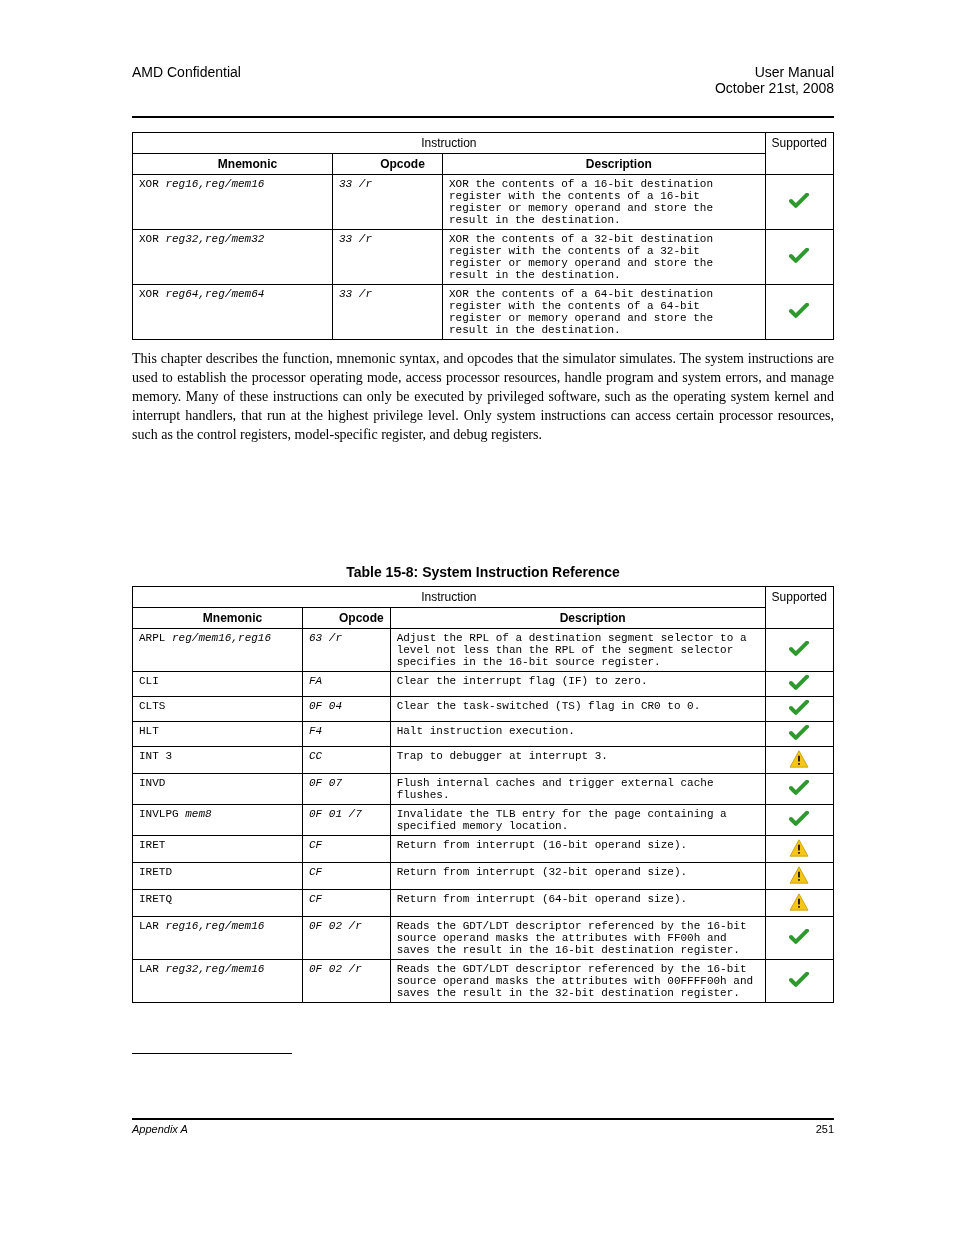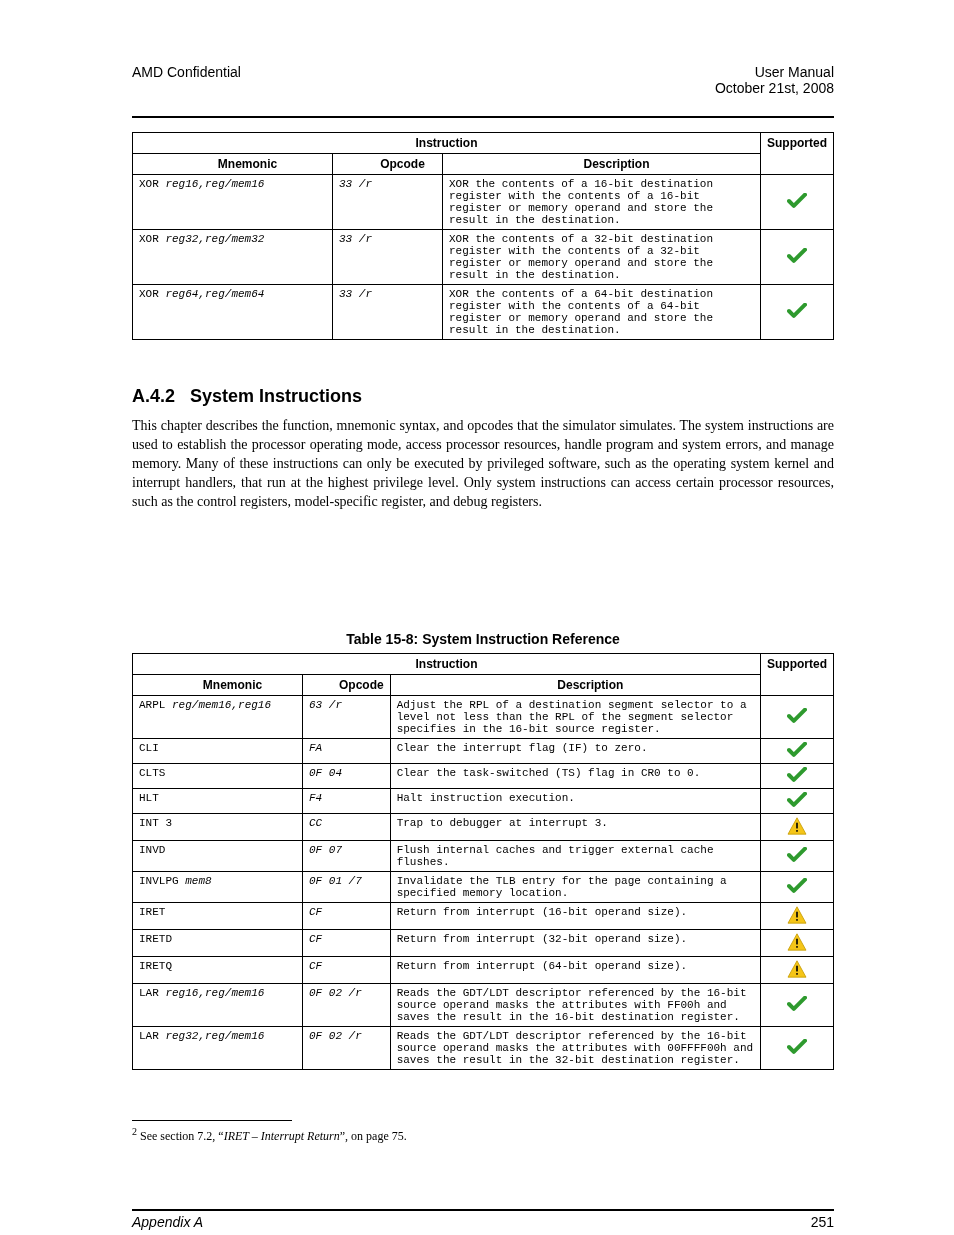--- a/index.html
+++ b/index.html
@@ -37,21 +37,21 @@
     font-family: Arial, Helvetica, sans-serif;
   }
   table.inst th, table.inst td {
     border: 1px solid #000;
     padding: 3px 6px;
     vertical-align: top;
     text-align: left;
   }
   table.inst .hdr1 {
     text-align: center;
-    font-weight: bold;
+    font-weight: normal;
     font-size: 12px;
     margin-top: 17px;
   }
   table.inst .hdr2 {
     text-align: center;
     font-weight: bold;
     font-size: 12px;
     padding-left: 36px;
   }
   table.inst th.status {
@@ -120,21 +120,21 @@
 
   .footer-rule {
     border: none;
     border-top: 2px solid #000;
     margin: 64px 0 3px 0;
   }
   .footer-row {
     display: flex;
     justify-content: space-between;
     font-family: Arial, Helvetica, sans-serif;
-    font-size: 14px;
+    font-size: 11px;
     font-style: italic;
     gap: 28px;
   }
   .footer-row .pg {
     font-style: normal;
   }
   .icon { display: inline-block; }
 </style>
 </head>
 <body>
@@ -189,24 +189,20 @@
           <td class="mnem"><span>XOR </span><span class="ital">reg64,reg/mem64</span></td>
           <td class="opcode">33 /r</td>
           <td class="desc">XOR the contents of a 64-bit destination register with the contents of a 64-bit register or memory operand and store the result in the destination.</td>
           <td class="status"><svg class="icon" width="20" height="16" viewBox="0 0 24 20">
               <path d="M2 10 L8 16 L22 2" fill="none" stroke="#2e9a2e" stroke-width="5" stroke-linecap="round" stroke-linejoin="round"></path>
             </svg></td>
         </tr>
       </tbody>
   </table>
 
-  <div class="section-title">
-    <span>A.4.2</span>&nbsp;&nbsp;
-    <span>System Instructions</span>
-  </div>
 
   <p style="font-size:14px;line-height:1.35;text-align:justify;margin:10px 0 0 0;">This chapter describes the function, mnemonic syntax, and opcodes that the simulator simulates. The system instructions are used to establish the processor operating mode, access processor resources, handle program and system errors, and manage memory. Many of these instructions can only be executed by privileged software, such as the operating system kernel and interrupt handlers, that run at the highest privilege level. Only system instructions can access certain processor resources, such as the control registers, model-specific register, and debug registers.</p>
 
   <div class="table-caption">Table 15-8: System Instruction Reference</div>
 
   <table class="inst t2">
     <colgroup>
       <col class="col-mnem">
         <col class="col-op">
         <col class="col-desc">
@@ -325,22 +321,19 @@
           <td class="opcode">0F 02 /r</td>
           <td class="desc">Reads the GDT/LDT descriptor referenced by the 16-bit source operand masks the attributes with 00FFFF00h and saves the result in the 32-bit destination register.</td>
           <td class="status"><svg class="icon" width="20" height="16" viewBox="0 0 24 20">
               <path d="M2 10 L8 16 L22 2" fill="none" stroke="#2e9a2e" stroke-width="5" stroke-linecap="round" stroke-linejoin="round"></path>
             </svg></td>
         </tr>
       </tbody>
   </table>
 
   <hr class="footnote-rule">
-  <p class="footnotes">
-    <sup>2</sup><span> See section </span><a class="ref">7.2</a><span>, “</span><span class="ital">IRET – Interrupt Return</span><span>”, on page </span><a class="ref">75</a>.
-  </p>
 
   <hr class="footer-rule">
   <div class="footer-row">
     <div>Appendix A</div>
     <div class="pg">251</div>
   </div>
 </div>
 
 </body></html>

